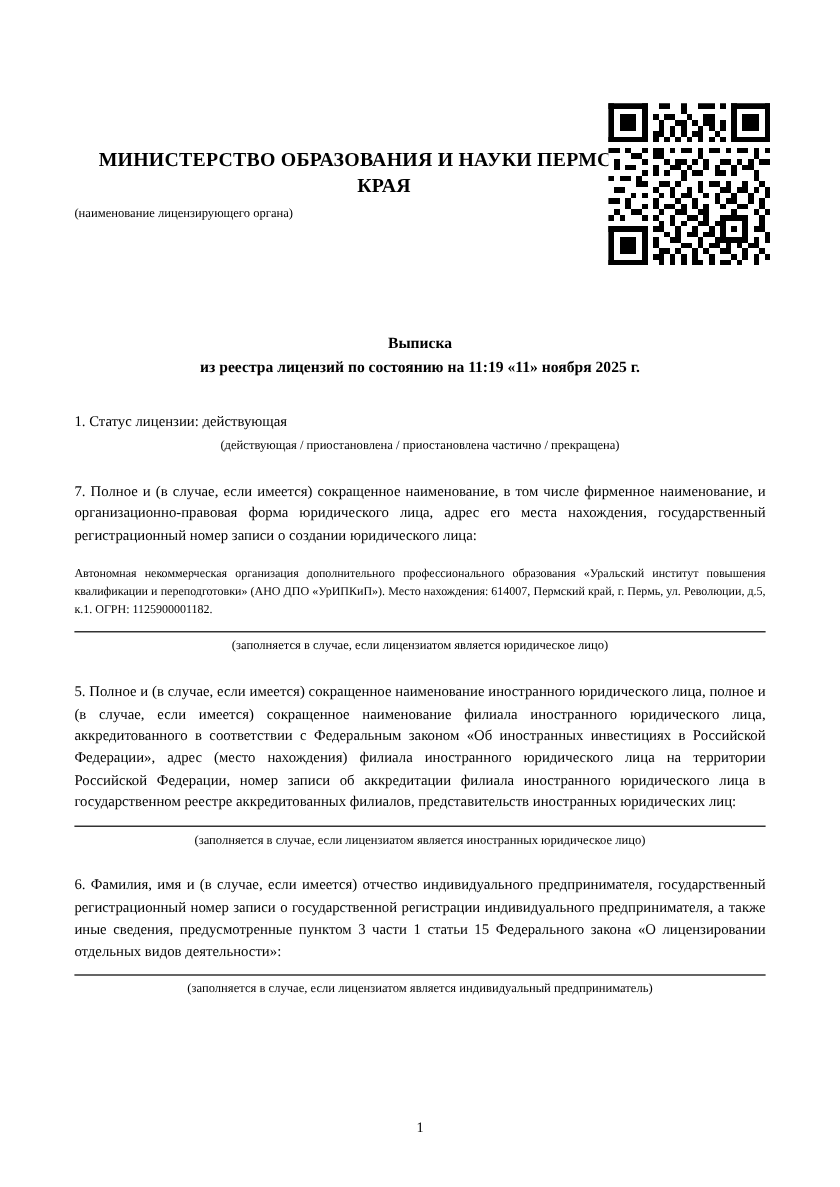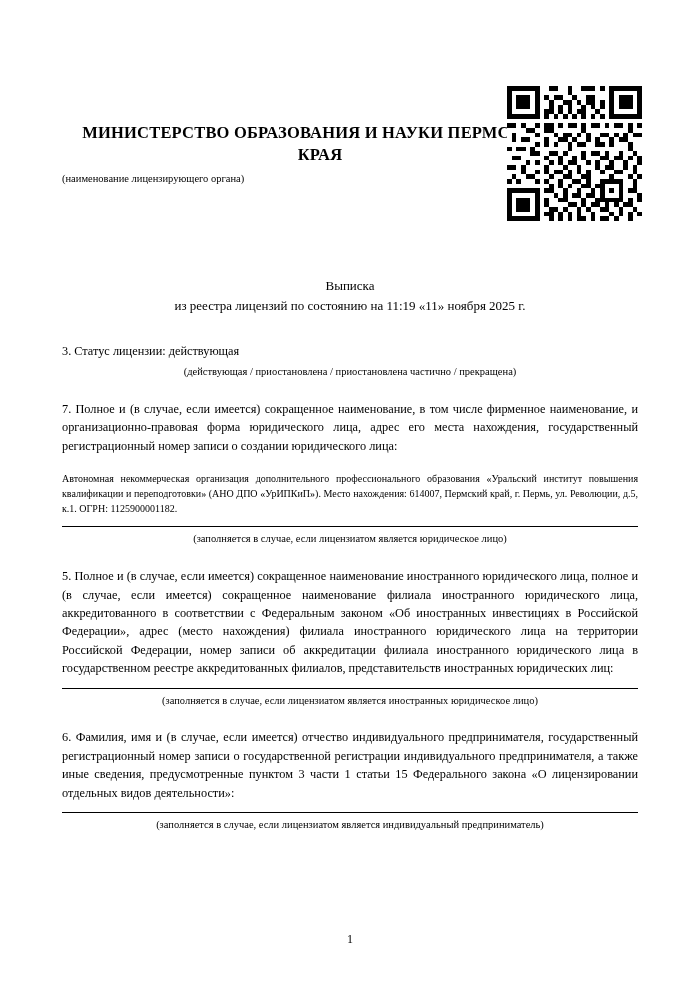--- a/index.html
+++ b/index.html
@@ -45,20 +45,21 @@
     font-size: 10.5px;
     margin-top: 6px;
     padding-right: 60px;
   }
 
   .doc-head {
     margin-top: 92px;
     text-align: center;
     font-size: 13px;
     line-height: 1.55;
+    font-weight: bold;
   }
 
   .item {
     margin-top: 20px;
     font-size: 12.3px;
     line-height: 1.5;
     text-align: justify;
   }
   .item.first { margin-top: 26px; }
   .note {
@@ -289,21 +290,21 @@
 
   <div class="org-title">МИНИСТЕРСТВО ОБРАЗОВАНИЯ И НАУКИ ПЕРМСКОГО КРАЯ</div>
   <div class="org-sub">(наименование лицензирующего органа)</div>
 
   <div class="doc-head">
     <div>Выписка</div>
     <div>из реестра лицензий по состоянию на 11:19 «11» ноября 2025 г.</div>
   </div>
 
   <div class="item first">
-    <div>3. Статус лицензии: действующая</div>
+    <div>1. Статус лицензии: действующая</div>
     <div class="note">(действующая / приостановлена / приостановлена частично / прекращена)</div>
   </div>
 
 
 
   <div class="item">
     <div>7. Полное и (в случае, если имеется) сокращенное наименование, в том числе фирменное наименование, и организационно-правовая форма юридического лица, адрес его места нахождения, государственный регистрационный номер записи о создании юридического лица:</div>
     <div class="body-text">Автономная некоммерческая организация дополнительного профессионального образования «Уральский институт повышения квалификации и переподготовки» (АНО ДПО «УрИПКиП»). Место нахождения: 614007, Пермский край, г. Пермь, ул. Революции, д.5, к.1. ОГРН: 1125900001182.</div>
     <hr class="rule">
     <div class="note">(заполняется в случае, если лицензиатом является юридическое лицо)</div>

